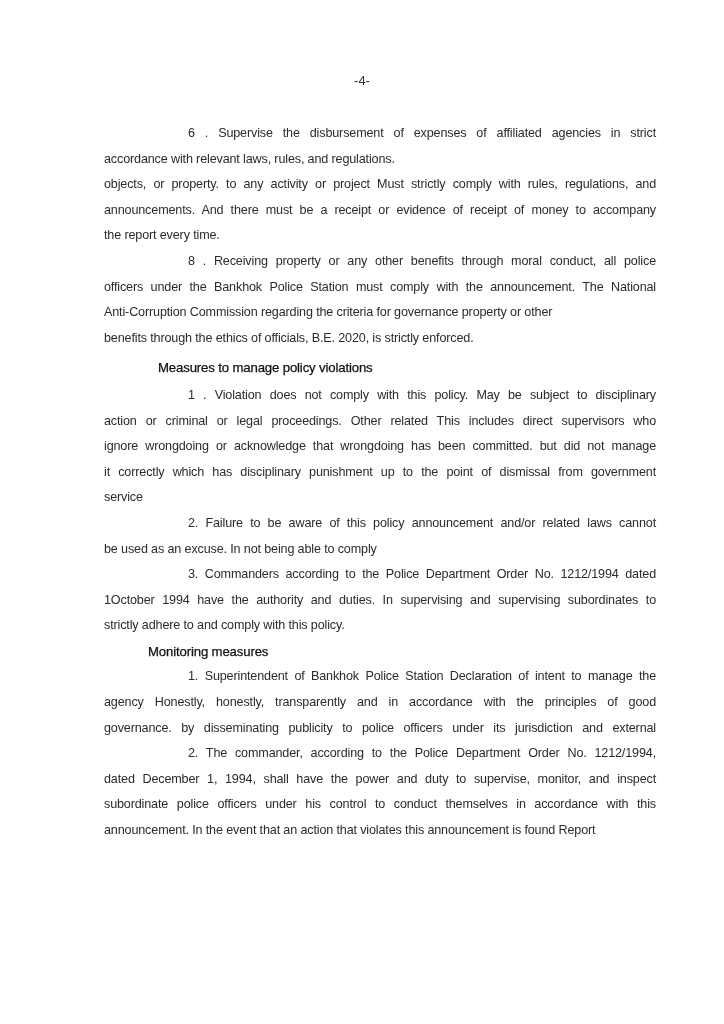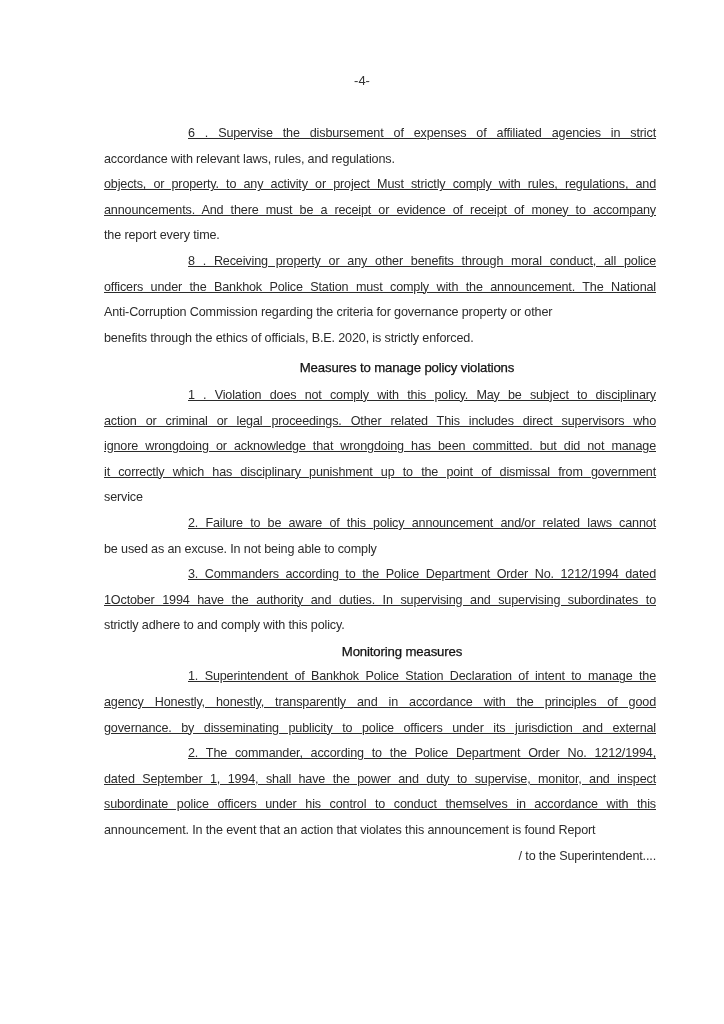--- a/index.html
+++ b/index.html
@@ -41,28 +41,26 @@
     }
     .line {
       display: block;
       height: 25.6px;
       white-space: nowrap;
       overflow: visible;
     }
     .just {
       text-align: justify;
       text-align-last: justify;
-      text-decoration: underline;
     }
     .indent { padding-left: 84px; }
     .heading {
       font-size: 13.2px;
       color: #111;
       font-weight: normal;
-      text-align: center;
       -webkit-text-stroke: 0.25px #111;
     }
     .h1 { padding-left: 54px; margin-top: 4px; margin-bottom: 2px; }
     .h2 { padding-left: 44px; }
     .right { text-align: right; }
   </style>
 </head>
 <body>
 
 <div class="page">
@@ -105,20 +103,19 @@
     </div>
 
     <div class="line heading h2">Monitoring measures</div>
     <div>
       <span class="line just indent">1. Superintendent of Bankhok Police Station Declaration of intent to manage the</span>
       <span class="line just">agency Honestly, honestly, transparently and in accordance with the principles of good</span>
       <span class="line just">governance. by disseminating publicity to police officers under its jurisdiction and external</span>
     </div>
     <div>
       <span class="line just indent">2. The commander, according to the Police Department Order No. 1212/1994,</span>
-      <span class="line just">dated September 1, 1994, shall have the power and duty to supervise, monitor, and inspect</span>
+      <span class="line just">dated December 1, 1994, shall have the power and duty to supervise, monitor, and inspect</span>
       <span class="line just">subordinate police officers under his control to conduct themselves in accordance with this</span>
       <span class="line">announcement. In the event that an action that violates this announcement is found Report</span>
     </div>
 
-    <div class="line right">/ to the Superintendent....</div>
   </div>
 </div>
 
 </body></html>

